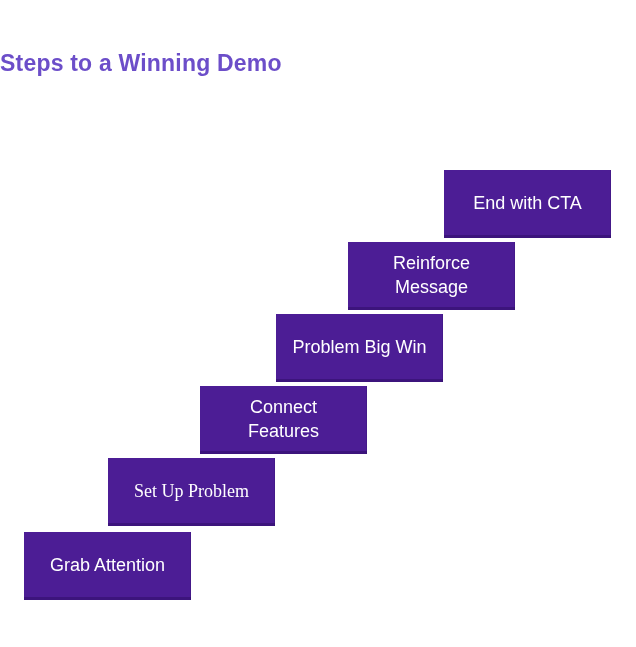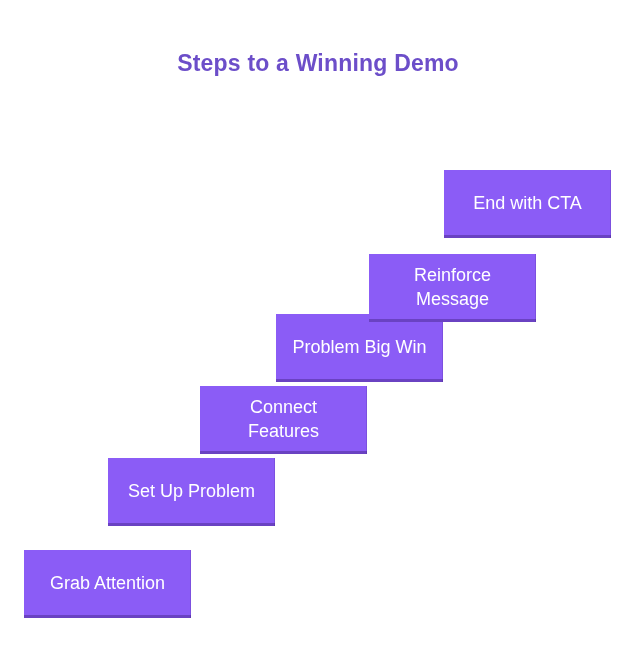--- a/index.html
+++ b/index.html
@@ -14,47 +14,47 @@
     height: 647px;
     background: #ffffff;
     overflow: hidden;
   }
   .diagram-title {
     position: absolute;
     top: 50px;
     left: 0;
     width: 636px;
     margin: 0;
-    text-align: center;
+    text-align: left;
     font-size: 23px;
     font-weight: bold;
     color: #6C4EC9;
     letter-spacing: 0.2px;
   }
   .step-box {
     position: absolute;
     width: 167px;
     height: 68px;
-    background: #8b5cf6;
+    background: #4c1d95;
     box-shadow: inset 0 -3px 0 rgba(20, 0, 60, 0.28), inset -1px 0 0 rgba(20, 0, 60, 0.12);
     display: flex;
     align-items: center;
     justify-content: center;
     text-align: center;
     color: #ffffff;
     font-size: 18px;
     font-weight: 500;
     line-height: 1.33;
     white-space: pre-line;
   }
-  .step-1 { left: 24px;  top: 550px; }
-  .step-2 { left: 108px; top: 458px; }
+  .step-1 { left: 24px;  top: 532px; }
+  .step-2 { left: 108px; top: 458px; font-family: Liberation Serif, serif; }
   .step-3 { left: 200px; top: 386px; }
   .step-4 { left: 276px; top: 314px; }
-  .step-5 { left: 369px; top: 242px; margin-top: 12px; }
+  .step-5 { left: 348px; top: 242px; }
   .step-6 { left: 444px; top: 170px; }
 </style>
 </head>
 <body>
 
 <div class="canvas">
 
   <h1 class="diagram-title">Steps to a Winning Demo</h1>
 
   <div class="step-box step-1">

